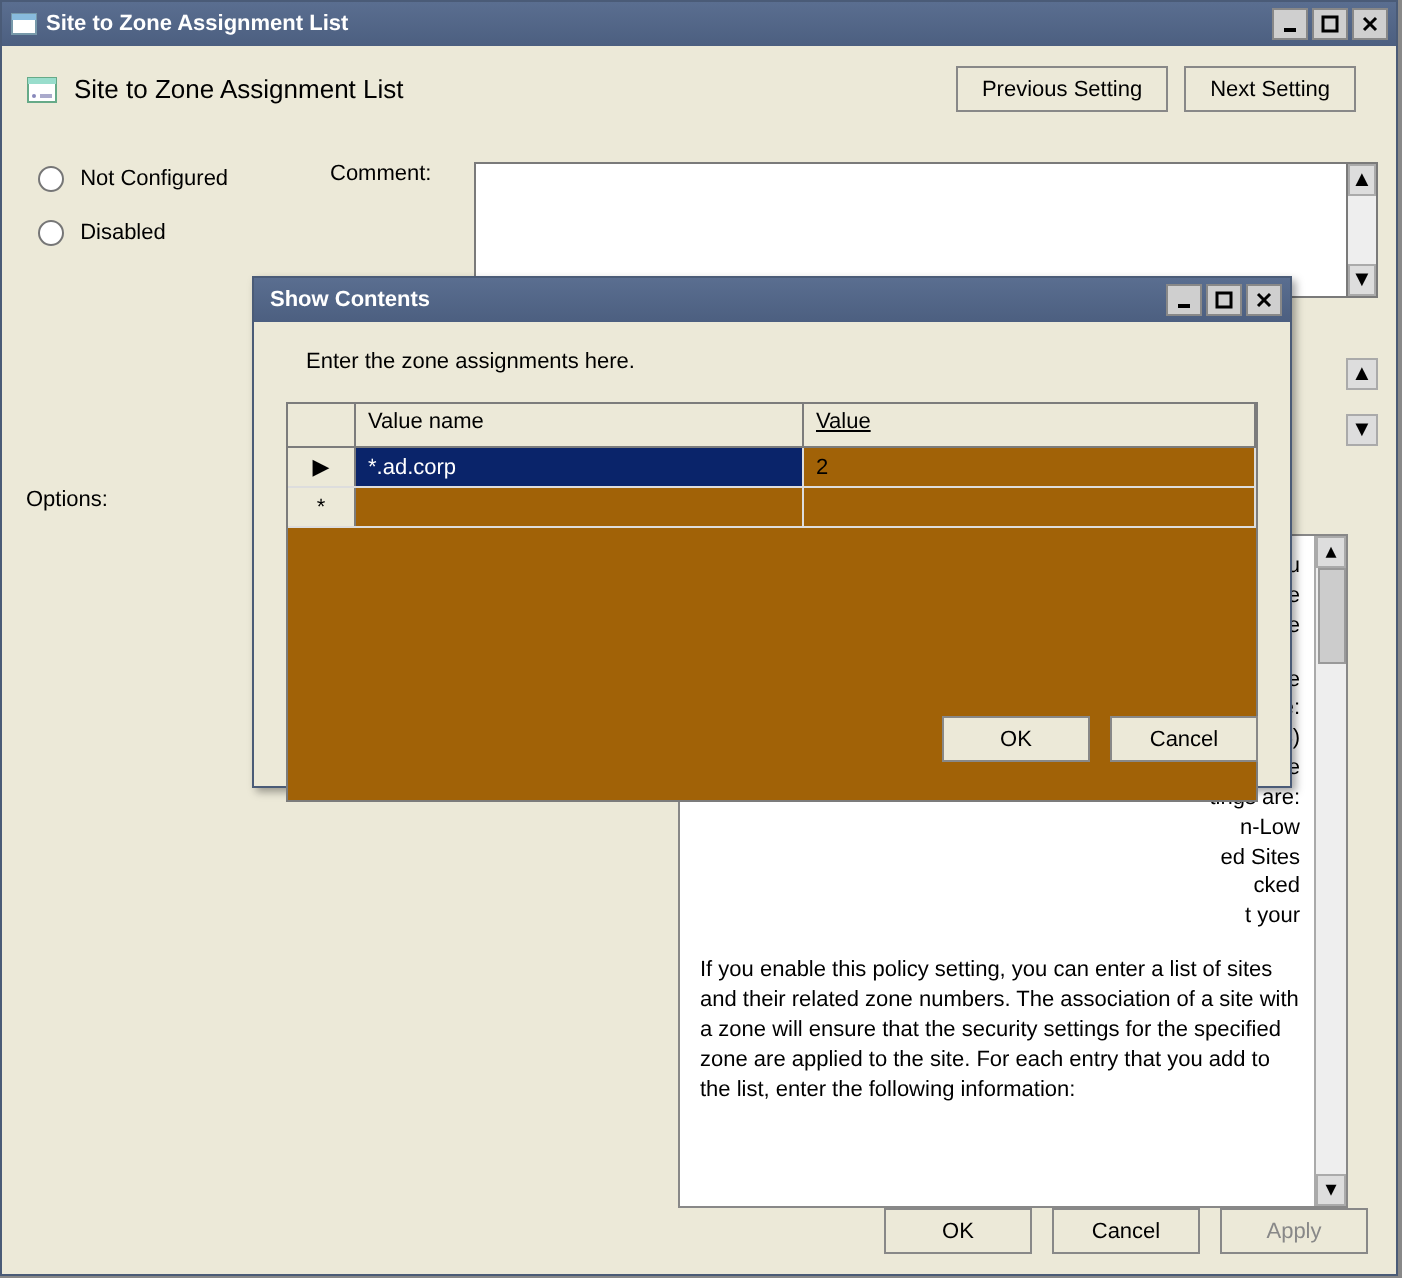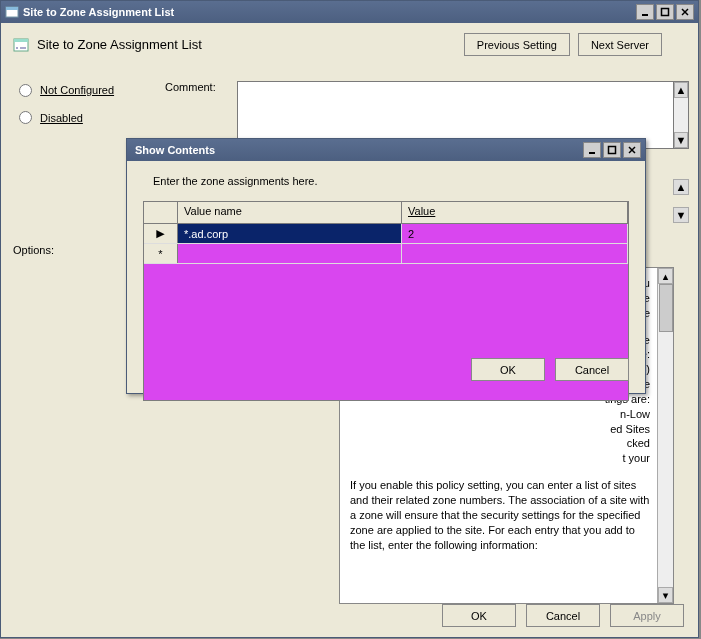--- a/index.html
+++ b/index.html
@@ -13,27 +13,27 @@
 .winbtns { display: flex; gap: 2px; }
 .winbtn { width: 18px; height: 16px; background: #cfcfcf; border: 1px solid #888; display: inline-flex; align-items: center; justify-content: center; cursor: pointer; color: #000; }
 .winbtn svg { pointer-events: none; }
 
 .main-body { padding: 10px 12px 12px; position: relative; height: calc(100% - 22px); }
 
 .header-row { display: flex; align-items: center; justify-content: space-between; margin-bottom: 22px; }
 .header-left { display: flex; align-items: center; gap: 8px; }
 .policy-icon { width: 16px; height: 16px; }
 .header-title { font-size: 13px; }
-.header-buttons { display: flex; gap: 8px; margin-right: 24px; }
+.header-buttons { display: flex; gap: 8px; margin-right: 8px; }
 .btn { min-width: 78px; height: 23px; padding: 0 12px; background: #ece9d8; border: 1px solid #888; cursor: pointer; }
 .btn.disabled { color: #888; cursor: default; }
 
 .radio-row { display: block; margin-bottom: 14px; }
 .radio-row input { vertical-align: middle; margin-right: 5px; }
-.radio-row label { vertical-align: middle; text-decoration: underline; }
+.radio-row label { vertical-align: middle; }
 
 .leftcol { position: absolute; left: 18px; top: 60px; width: 140px; }
 .comment-label { position: absolute; left: 164px; top: 58px; }
 .comment-box { position: absolute; left: 236px; top: 58px; width: 436px; height: 68px; background: #fff; border: 1px solid #7a7a7a; border-right: none; }
 .comment-scroll { position: absolute; left: 672px; top: 58px; width: 16px; height: 68px; background: #eee; border: 1px solid #7a7a7a; display: flex; flex-direction: column; justify-content: space-between; }
 .scroll-btn { height: 16px; background: #ddd; border: 1px solid #aaa; display: flex; align-items: center; justify-content: center; cursor: pointer; }
 
 .sup-label { position: absolute; left: 530px; top: 161px; color: #333; }
 .sup-scroll1 { position: absolute; left: 672px; top: 156px; width: 16px; height: 16px; background: #ddd; border: 1px solid #aaa; display: flex; align-items: center; justify-content: center; cursor: pointer; }
 .sup-scroll2 { position: absolute; left: 672px; top: 184px; width: 16px; height: 16px; background: #ddd; border: 1px solid #aaa; display: flex; align-items: center; justify-content: center; cursor: pointer; }
@@ -48,21 +48,21 @@
 .help-scroll .scroll-btn { height: 16px; }
 .help-scroll .thumb { width: 14px; height: 48px; background: #ccc; border: 1px solid #999; margin: 0 auto; }
 
 .bottom-buttons { position: absolute; right: 14px; bottom: 10px; display: flex; gap: 10px; }
 
 
 .window-dialog { left: 126px; top: 138px; width: 520px; height: 256px; z-index: 10; box-shadow: 2px 2px 4px rgba(0,0,0,.35); }
 .dialog-body { padding: 14px 16px 12px; height: calc(100% - 22px); position: relative; background: #ece9d8; }
 .dialog-msg { margin-bottom: 14px; margin-left: 10px; }
 
-.grid-wrap { border: 1px solid #7c7c7c; background: #d946ef; height: 200px; position: relative; margin: 0 0 10px 0; }
+.grid-wrap { border: 1px solid #7c7c7c; background: #a16207; height: 200px; position: relative; margin: 0 0 10px 0; }
 .grid-header { display: flex; height: 22px; background: #ece9d8; border-bottom: 1px solid #7c7c7c; }
 .gh-rowh { width: 34px; border-right: 1px solid #7c7c7c; background: #ece9d8; }
 .gh-col { border-right: 1px solid #7c7c7c; padding: 3px 6px; background: #ece9d8; }
 .gh-col1 { width: 224px; }
 .gh-col2 { flex: 1; text-decoration: underline; }
 
 .grid-row { display: flex; height: 20px; border-bottom: 1px solid #ddd; }
 .gr-rowh { width: 34px; border-right: 1px solid #7c7c7c; background: #ece9d8; display: flex; align-items: center; justify-content: center; }
 .gr-cell { border-right: 1px solid #ddd; padding: 2px 6px; display: flex; align-items: center; }
 .gr-col1 { width: 224px; }
@@ -112,21 +112,21 @@
               <rect x="1" y="2" width="14" height="12" fill="#fff" stroke="#6a8" stroke-width="1"></rect>
               <rect x="1" y="2" width="14" height="3" fill="#9dc"></rect>
               <circle cx="4" cy="11" r="1" fill="#88b"></circle>
               <rect x="7" y="10" width="6" height="2" fill="#aac"></rect>
             </svg>
         </span>
         <span class="header-title">Site to Zone Assignment List</span>
       </div>
       <div class="header-buttons">
         <button class="btn">Previous Setting</button>
-        <button class="btn">Next Server</button>
+        <button class="btn">Next Setting</button>
       </div>
     </div>
 
     <div class="leftcol">
       <div class="radio-row">
         <input type="radio" name="state" id="r1" style="">
         <label for="r1">Not Configured</label>
       </div>
       <div class="radio-row">
         <input type="radio" name="state" id="r3" style="">

